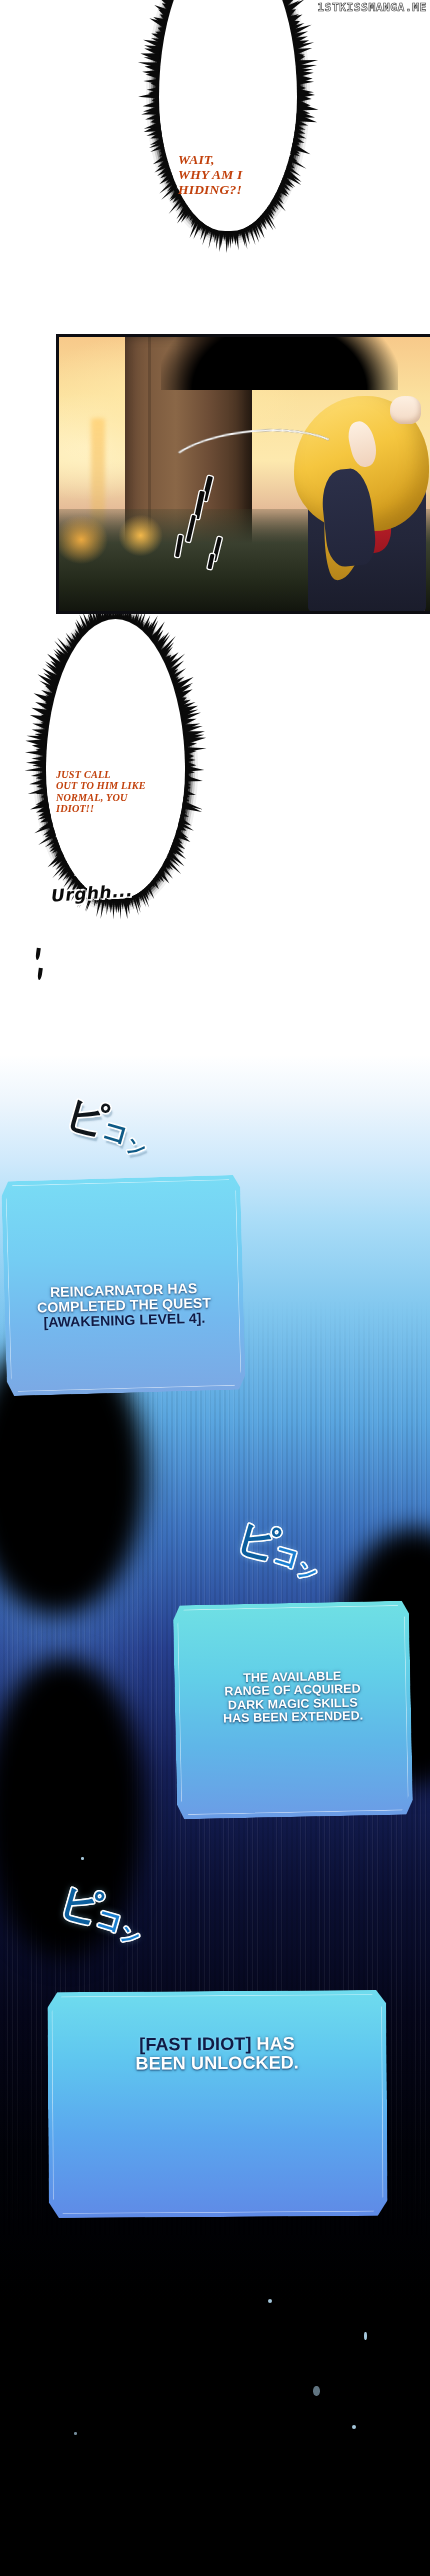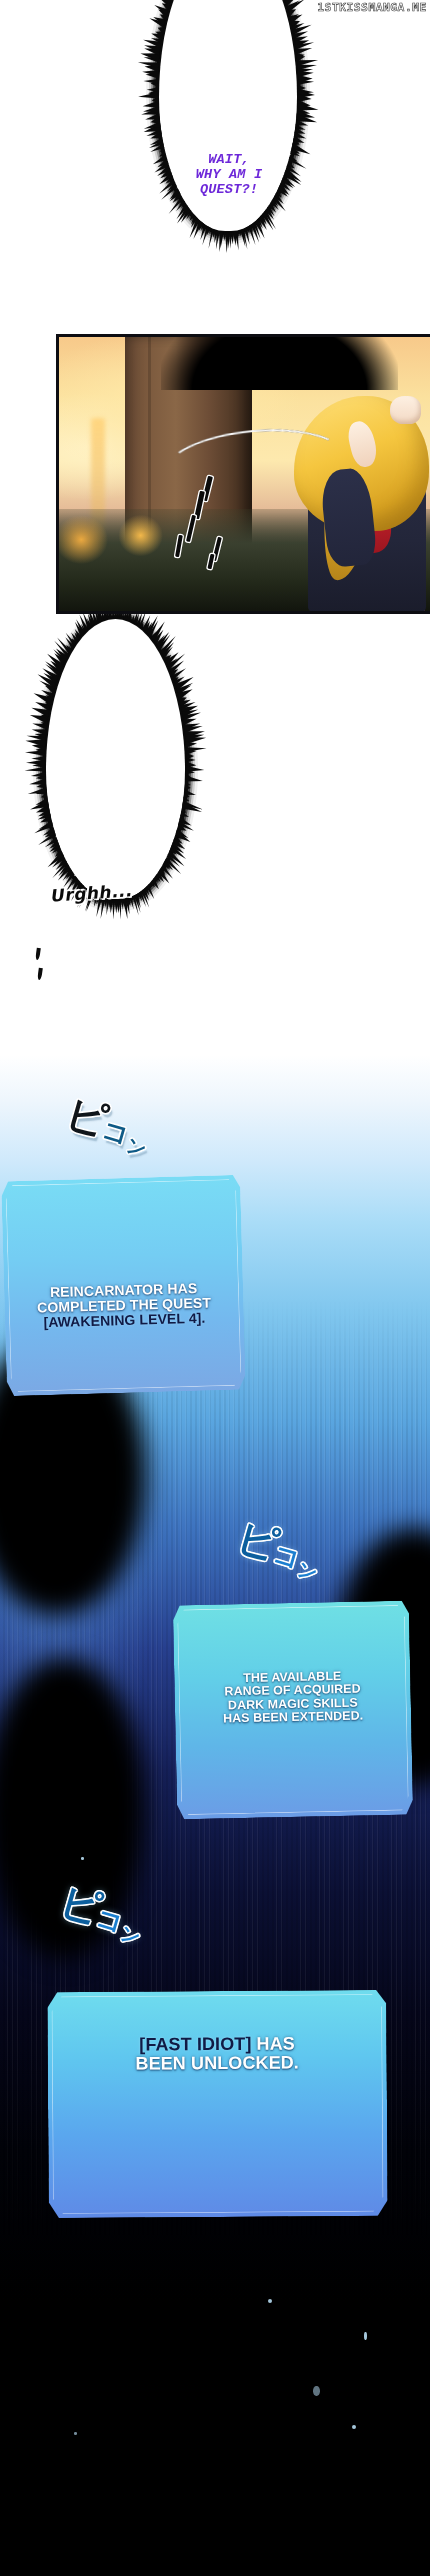--- a/index.html
+++ b/index.html
@@ -34,23 +34,23 @@
     background:#fff;
     box-shadow:
       0 0 0 3.8px #0a0a0a,
       0 0 0 6px rgba(10,10,10,.55),
       0 0 0 8px rgba(10,10,10,.30),
       0 0 0 10.2px rgba(10,10,10,.14),
       0 0 0 13px rgba(10,10,10,.06);
   }
   .spike-balloon .rays{ position:absolute; inset:-25px; pointer-events:none; }
   .balloon-text{
-    position:absolute; z-index:8; text-align:center;
-    font-family:Liberation Mono, monospace;
-    font-weight:700; font-style:italic; color:#6d28d9;
+    position:absolute; z-index:8; 
+    font-family:Liberation Serif, serif;
+    font-weight:700; font-style:italic; color:#c2410c;
     line-height:1.12; letter-spacing:0.2px;
   }
 
   
   #balloon1{ left:159px; top:-60px; width:138px; height:291px; }
   #balloon1-text{ left:178px; top:152px; width:102px; font-size:13.5px; }
 
   
   #balloon2{ left:46px; top:619px; width:139px; height:280px; }
   #balloon2-text{ left:56px; top:769px; width:121px; font-size:10.2px; }
@@ -520,21 +520,21 @@
           <polygon points="303.1,283.8 331.5,285.5 303.5,293.1"></polygon>
           <polygon points="303.3,288.4 332.7,292.0 303.8,300.3"></polygon>
           <polygon points="303.7,296.3 330.7,302.7 304.0,311.4"></polygon>
           <polygon points="303.9,304.7 333.3,308.7 304.0,314.2"></polygon>
         </g>
     </svg>
   </div>
   <div class="balloon-text" id="balloon1-text">
       <div>WAIT,</div>
       <div>WHY AM I</div>
-      <div>QUEST?!</div>
+      <div>HIDING?!</div>
     </div>
 
   <div class="panel">
     <div class="sky"></div>
     <div class="lightpole"></div>
     <div class="trunk"></div>
     <div class="bushes"></div>
 
     <div class="char">
       <div class="skirt"></div>
@@ -789,20 +789,26 @@
           <polygon points="303.4,254.3 340.6,254.2 304.5,267.0"></polygon>
           <polygon points="304.0,259.9 339.2,260.6 304.9,272.1"></polygon>
           <polygon points="304.3,264.3 342.8,266.1 305.3,278.1"></polygon>
           <polygon points="305.0,273.0 325.8,276.9 305.6,284.9"></polygon>
           <polygon points="305.5,283.8 343.7,285.7 305.8,292.8"></polygon>
           <polygon points="305.6,285.8 325.0,290.7 305.9,297.7"></polygon>
           <polygon points="305.9,294.3 320.7,300.2 306.0,306.8"></polygon>
         </g>
     </svg>
   </div>
+  <div class="balloon-text" id="balloon2-text">
+      <div>JUST CALL</div>
+      <div>OUT TO HIM LIKE</div>
+      <div>NORMAL, YOU</div>
+      <div>IDIOT!!</div>
+    </div>
 
   <div id="urghh">Urghh...</div>
   <div class="tick" id="tick1"></div>
   <div class="tick" id="tick2"></div>
 
   <div class="sec-system">
     <div class="sys-bg"></div>
     <div class="sys-streaks"></div>
     <div class="glow-left"></div>
 

